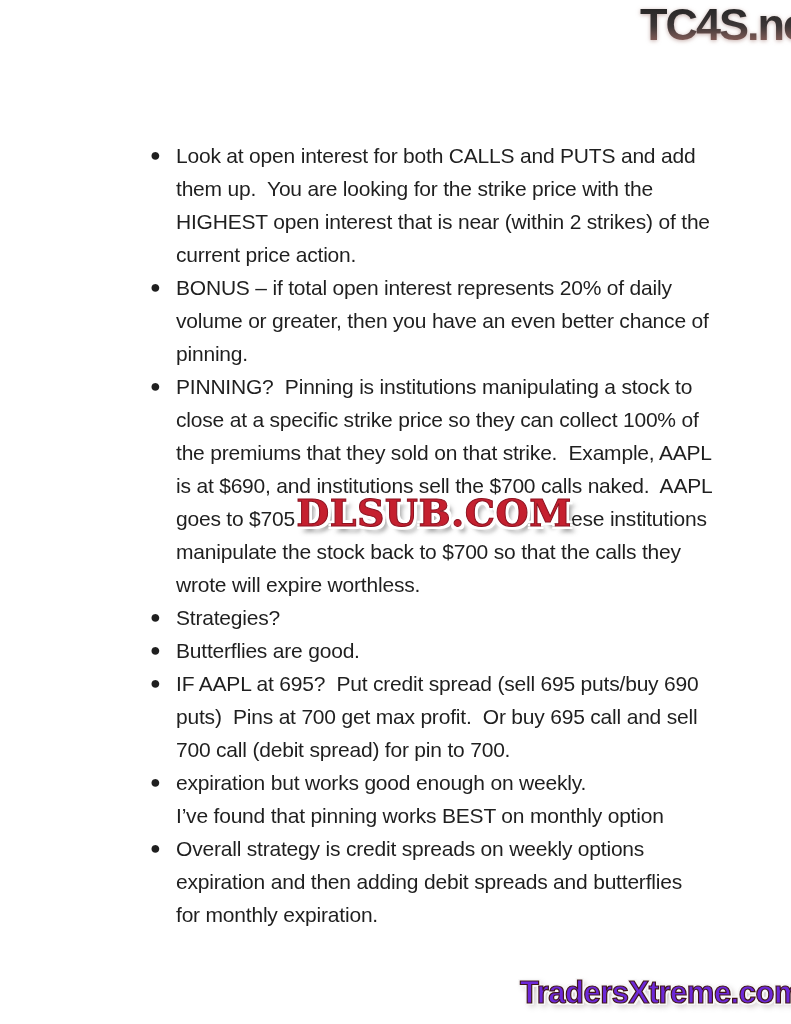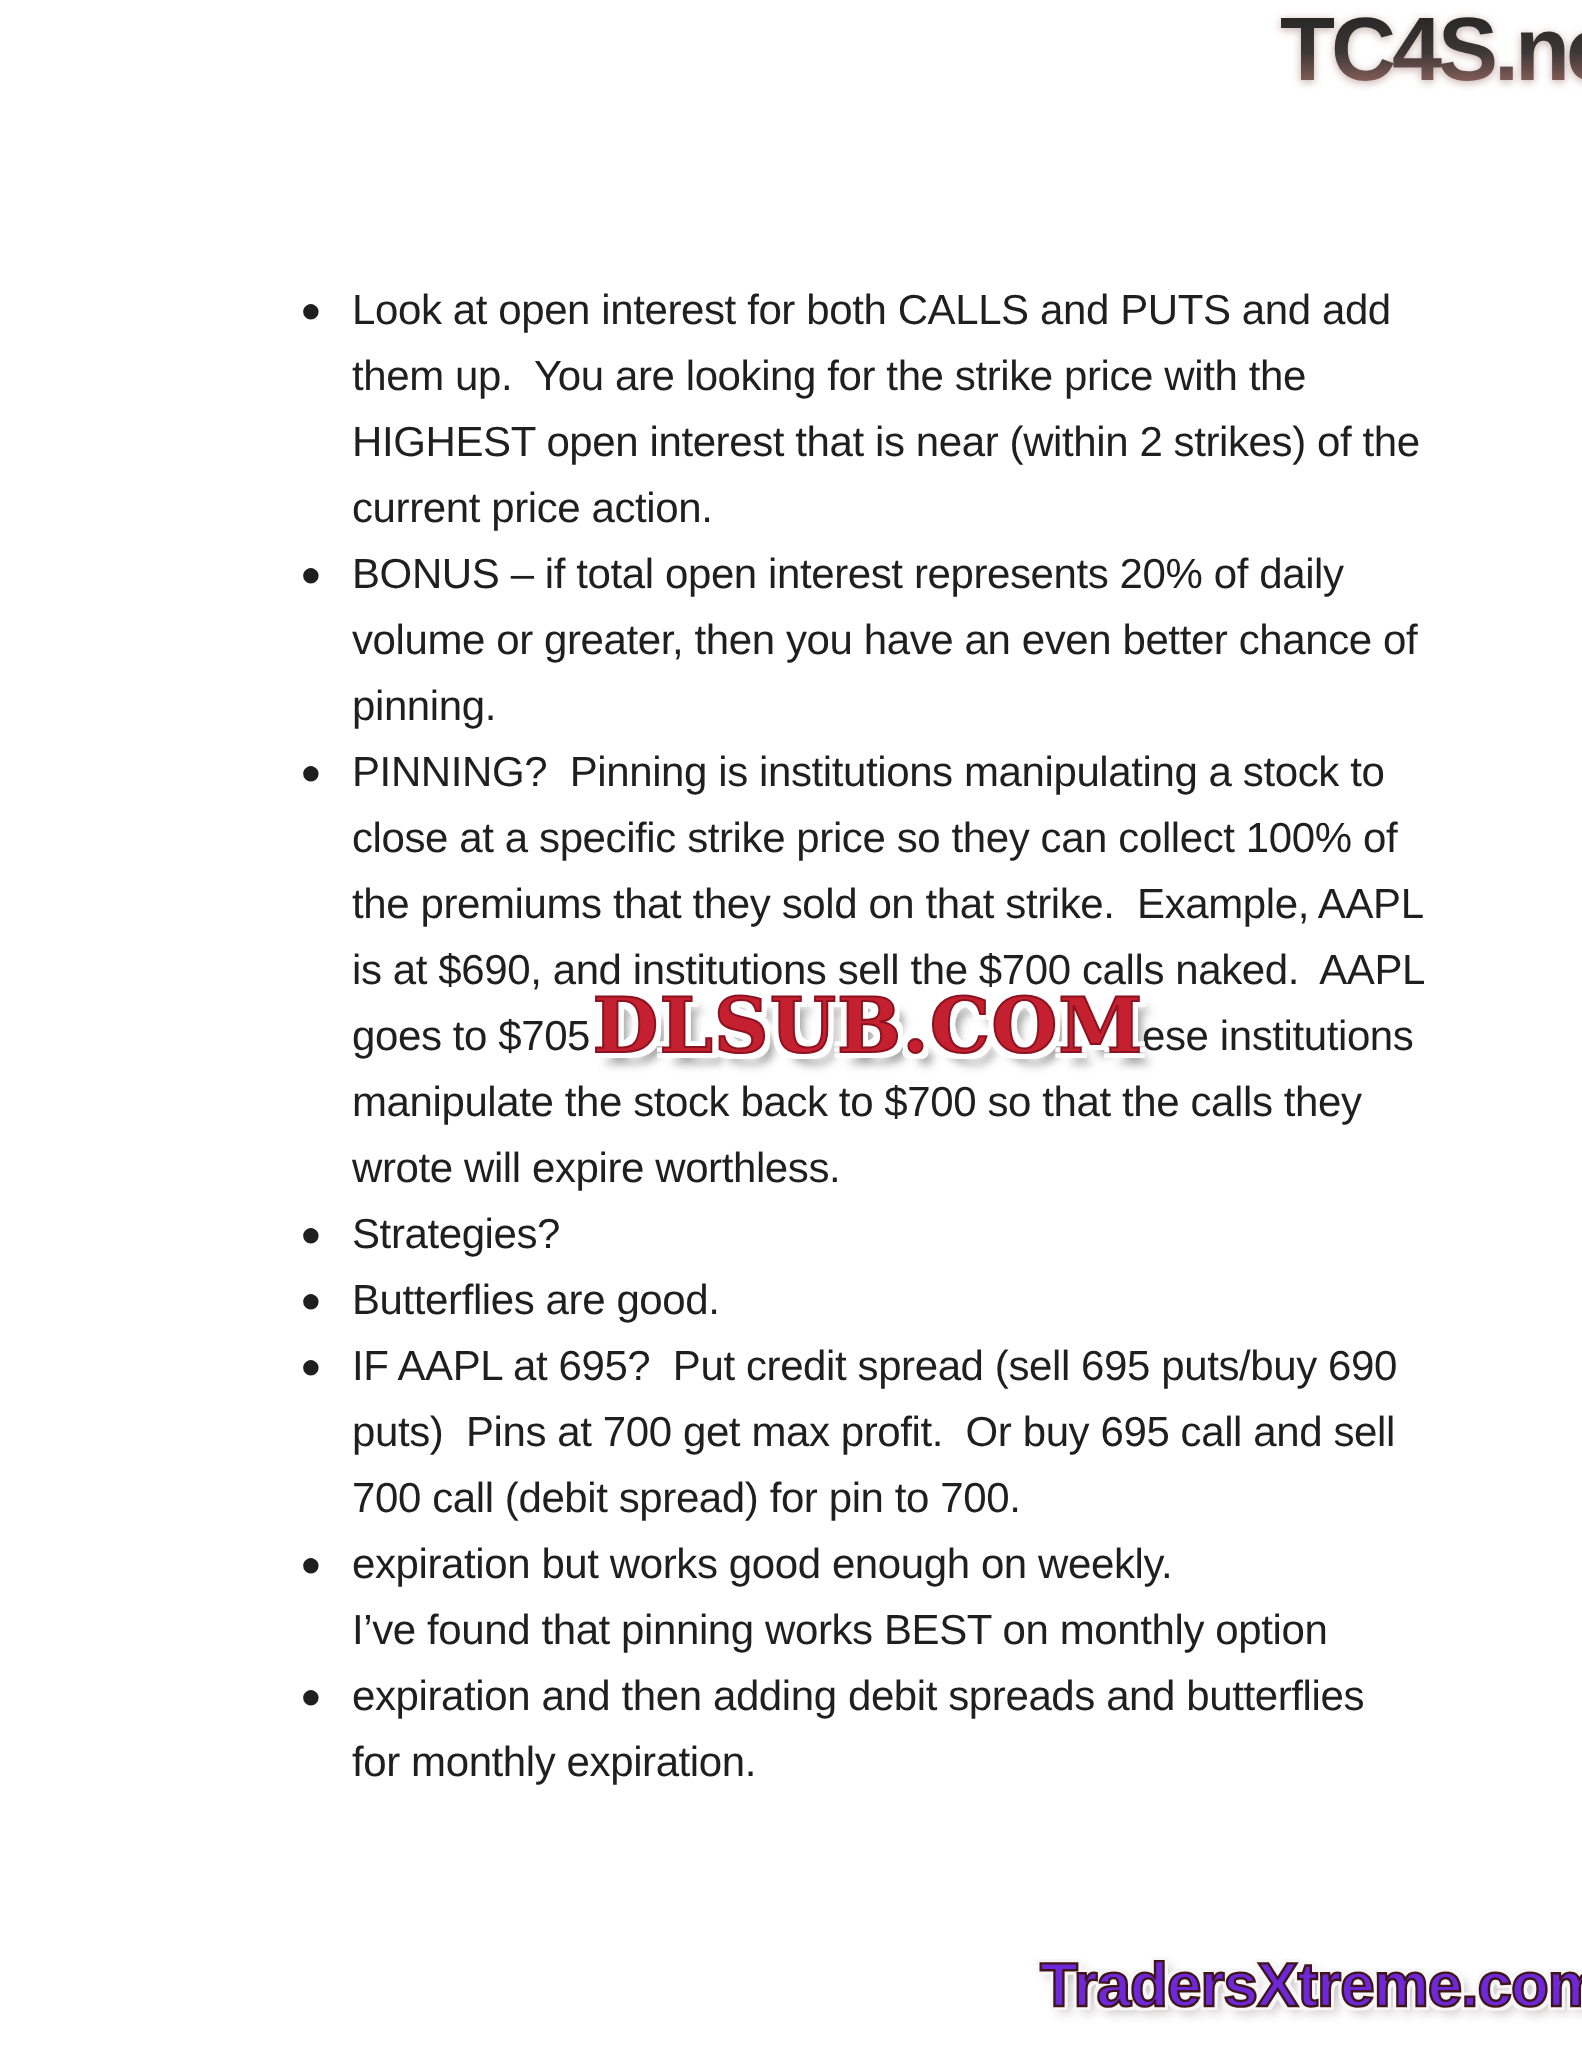--- a/index.html
+++ b/index.html
@@ -109,19 +109,20 @@
         <div class="line">puts)  Pins at 700 get max profit.  Or buy 695 call and sell</div>
         <div class="line">700 call (debit spread) for pin to 700.</div>
       </div>
       <div class="bullet-item">
         <span class="bullet-dot">●</span>
         <div class="line">expiration but works good enough on weekly.</div>
         <div class="line">I’ve found that pinning works BEST on monthly option</div>
       </div>
       <div class="bullet-item">
         <span class="bullet-dot">●</span>
+        <div class="line">Overall strategy is credit spreads on weekly options</div>
         <div class="line">expiration and then adding debit spreads and butterflies</div>
         <div class="line">for monthly expiration.</div>
       </div>
     </div>
   <div class="watermark">DLSUB.COM</div>
   <div class="footer-logo">TradersXtreme.com</div>
 </div>
 
 </body></html>

